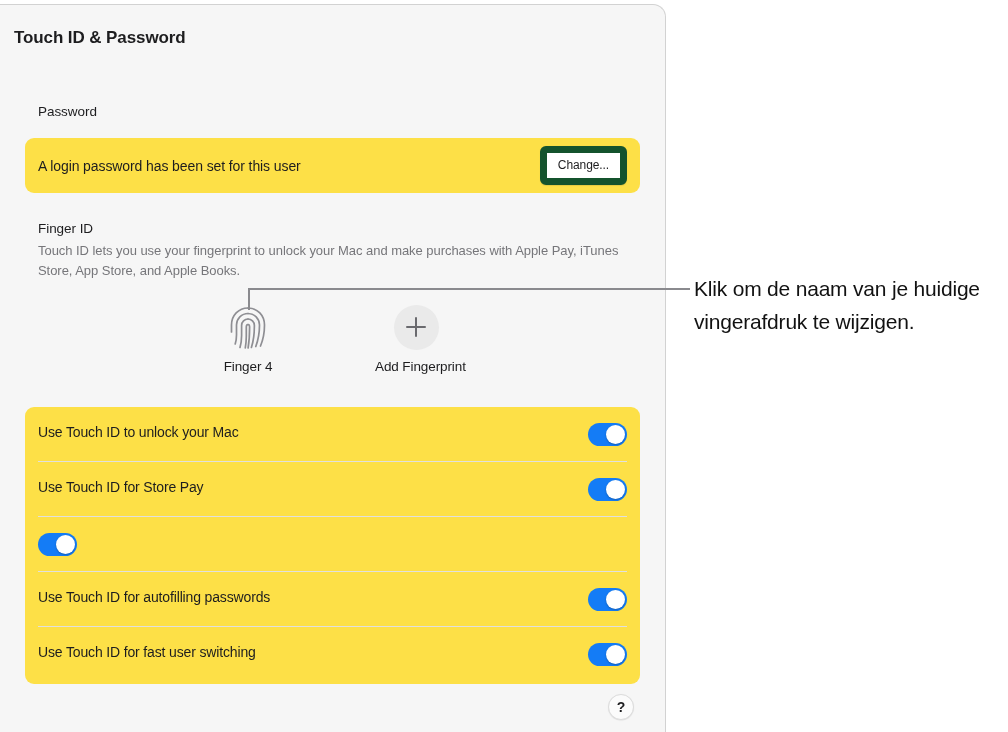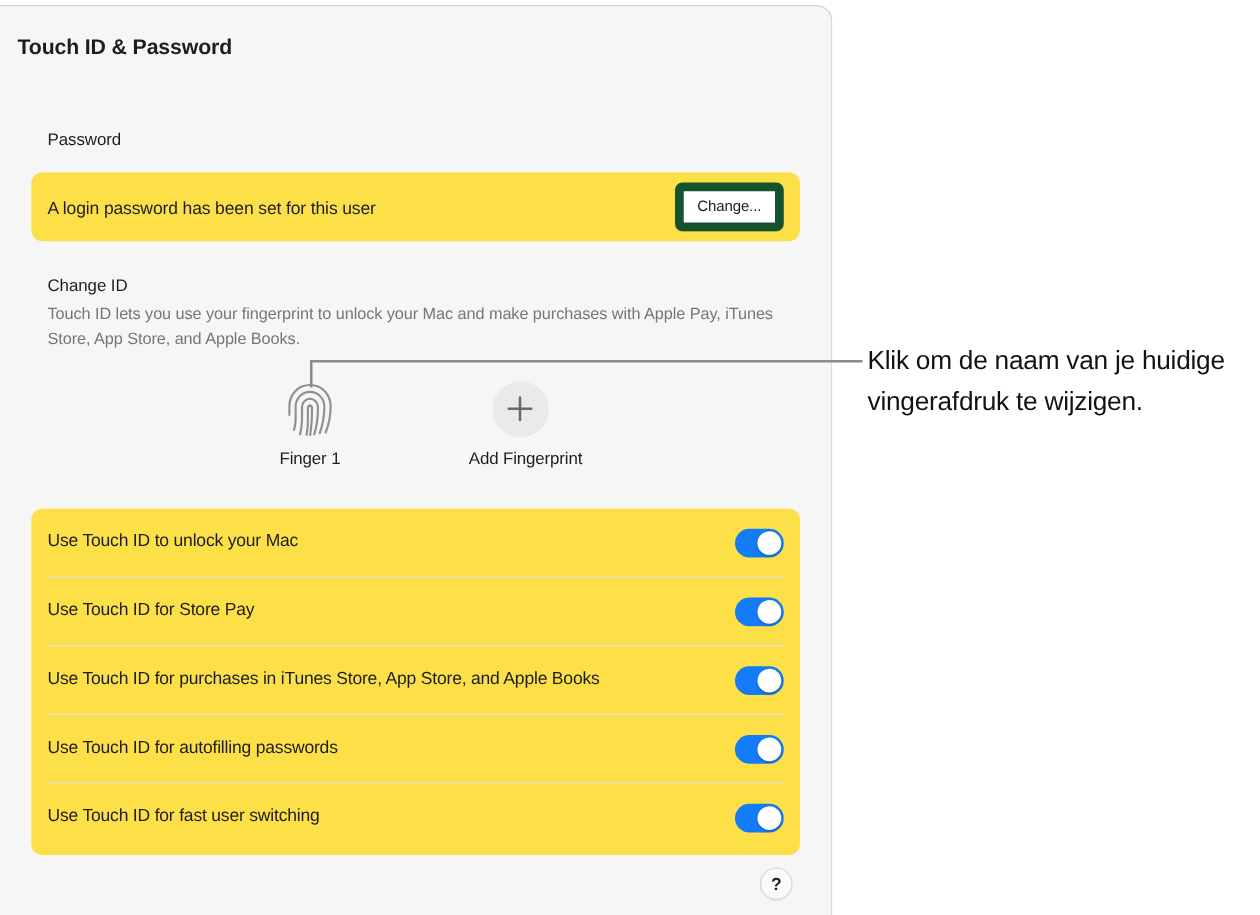--- a/index.html
+++ b/index.html
@@ -266,40 +266,40 @@
 
   <div class="section-heading" id="heading-password">Password</div>
 
   <div class="card" id="card-password">
     <div class="password-row">
       <span class="password-text">A login password has been set for this user</span>
       <button class="change-button">Change...</button>
     </div>
   </div>
 
-  <div class="section-heading" id="heading-touchid">Change ID</div>
+  <div class="section-heading" id="heading-touchid">Finger ID</div>
 
   <div class="section-desc">Touch ID lets you use your fingerprint to unlock your Mac and make purchases with Apple Pay, iTunes Store, App Store, and Apple Books.</div>
 
   <div class="fingerprints">
 
     <div class="fp-item">
       <div class="fp-glyph">
         <svg width="46" height="50" viewBox="0 0 46 50" fill="none" stroke="#8e8e93" stroke-width="1.7" stroke-linecap="round">
           <path d="M23 6 C13.5 6 6.5 13.5 6.5 23 L6.5 30"></path>
           <path d="M23 6 C32.5 6 39.5 13.5 39.5 23 C39.5 31 38 38 35.5 44"></path>
           <path d="M23 11.5 C16.6 11.5 11.5 16.8 11.5 23 L11.5 33 C11.5 36.5 11 39.5 10.2 42"></path>
           <path d="M23 11.5 C29.4 11.5 34.5 16.8 34.5 23 C34.5 31.5 33 38.5 30.8 44.5"></path>
           <path d="M23 17 C19.6 17 16.6 20 16.6 23.4 L16.6 33.5 C16.6 38 16 42 15 45.5"></path>
           <path d="M23 17 C26.4 17 29.4 20 29.4 23.4 C29.4 32 28.3 39.5 26.4 45.5"></path>
           <path d="M23 22.5 C21.5 22.5 21.3 23.8 21.3 25 L21.3 34 C21.3 39 20.9 42.5 20.3 45.8"></path>
           <path d="M23 22.5 C24.4 22.5 24.6 23.8 24.6 25 C24.6 33 24.1 40 23.1 46"></path>
         </svg>
       </div>
-      <div class="fp-name">Finger 1</div>
+      <div class="fp-name">Finger 4</div>
     </div>
 
     <div class="fp-item">
       <div class="fp-glyph">
         <div class="add-circle">
           <div class="add-inner">
             <span class="plus-h"></span>
             <span class="plus-v"></span>
           </div>
         </div>
@@ -324,21 +324,20 @@
       <div class="row-inner">
         <span class="toggle-label">Use Touch ID for Store Pay</span>
         <span class="switch">
           <span class="knob"></span>
         </span>
       </div>
     </div>
 
     <div class="toggle-row">
       <div class="row-inner">
-        <span class="toggle-label">Use Touch ID for purchases in iTunes Store, App Store, and Apple Books</span>
         <span class="switch">
           <span class="knob"></span>
         </span>
       </div>
     </div>
 
     <div class="toggle-row">
       <div class="row-inner">
         <span class="toggle-label">Use Touch ID for autofilling passwords</span>
         <span class="switch">

